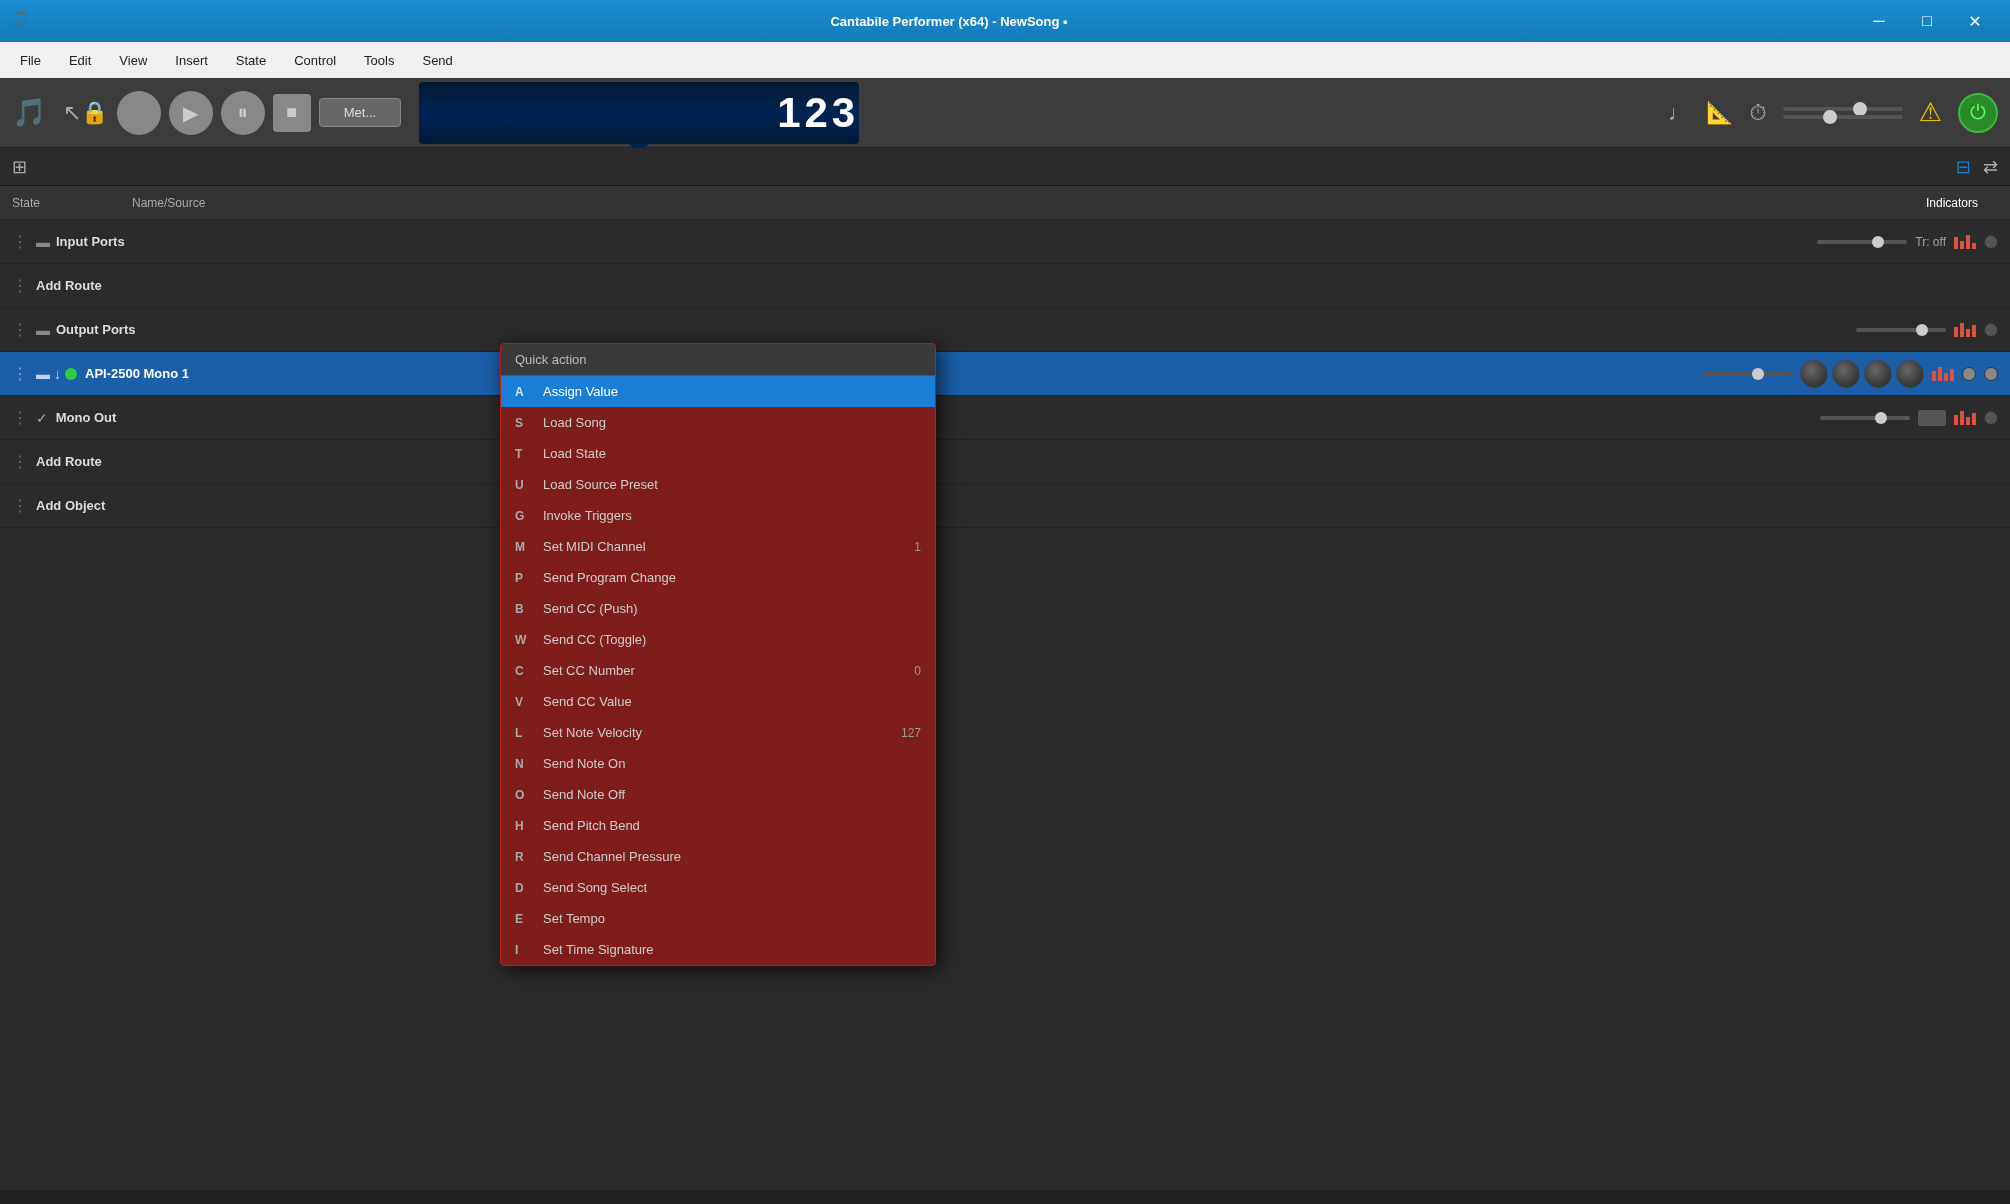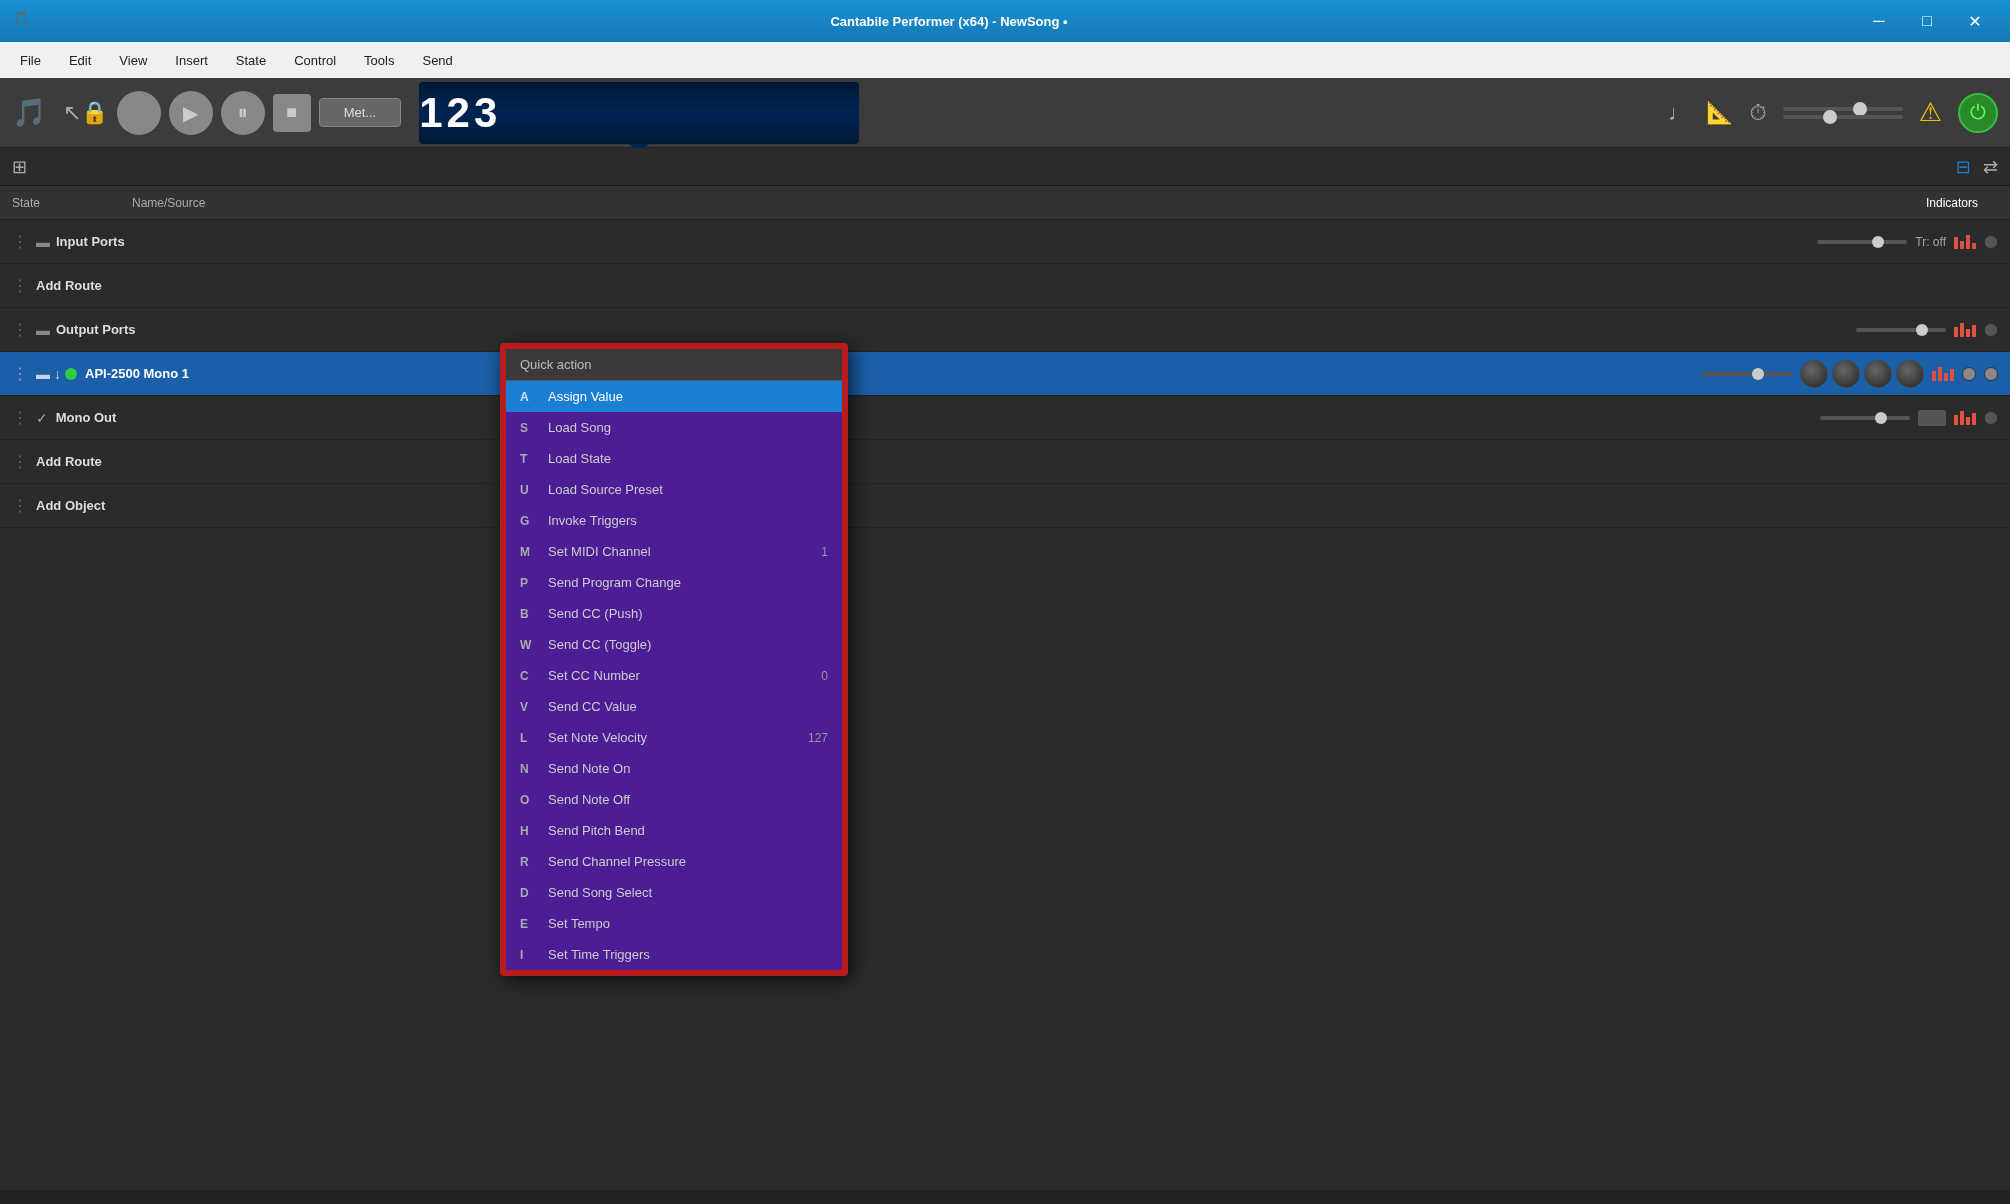--- a/index.html
+++ b/index.html
@@ -110,21 +110,21 @@
       cursor: pointer;
     }
 
     .display-panel {
       width: 440px;
       height: 62px;
       background: linear-gradient(180deg, #001833 0%, #002555 50%, #001833 100%);
       border-radius: 4px;
       display: flex;
       align-items: center;
-      justify-content: flex-start;
+      justify-content: flex-end;
       position: relative;
     }
     .display-number {
       color: white;
       font-size: 42px;
       font-weight: bold;
       letter-spacing: 4px;
     }
     .display-triangle {
       position: absolute;
@@ -310,23 +310,23 @@
       height: 16px;
       background: #555;
       border-radius: 2px;
     }
 
     
     .quick-action-popup {
       position: absolute;
       top: 195px;
       left: 500px;
-      width: 348px;
-      background: #4c1d95;
-      border: 6px solid #b91c1c;
+      width: 436px;
+      background: #7f1d1d;
+      border: 1px solid #b91c1c;
       border-radius: 4px;
       box-shadow: 4px 4px 20px rgba(0,0,0,0.7);
       z-index: 1000;
     }
     .popup-header {
       background: #3a3a3a;
       padding: 8px 14px;
       font-size: 13px;
       color: #bbb;
       border-bottom: 1px solid #555;
@@ -644,19 +644,19 @@
       <span class="popup-label">Send Song Select</span>
       <span class="popup-value"></span>
     </div>
     <div class="popup-item">
       <span class="popup-key">E</span>
       <span class="popup-label">Set Tempo</span>
       <span class="popup-value"></span>
     </div>
     <div class="popup-item">
       <span class="popup-key">I</span>
-      <span class="popup-label">Set Time Triggers</span>
+      <span class="popup-label">Set Time Signature</span>
       <span class="popup-value"></span>
     </div>
 
   </div>
 
 </div>
 
 </body></html>

